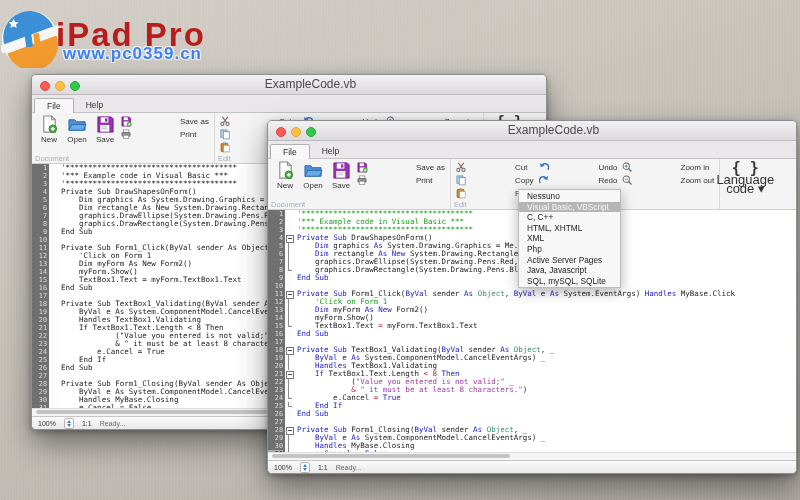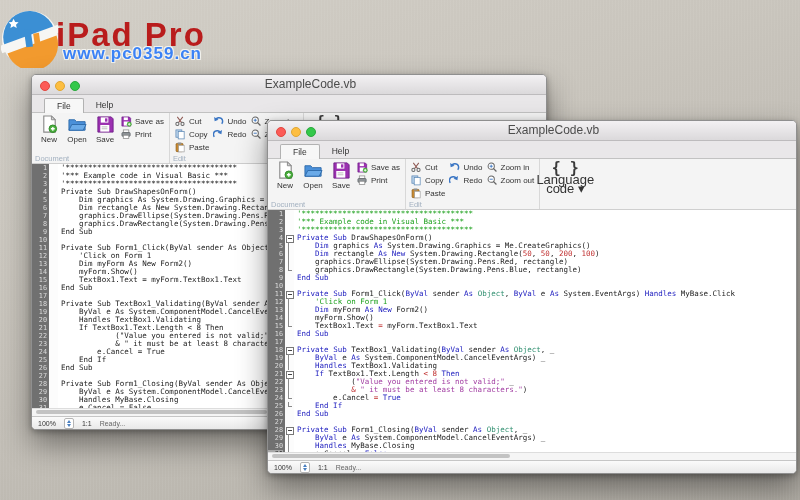--- a/index.html
+++ b/index.html
@@ -27,35 +27,35 @@
   .win.front{left:267px;top:120px;width:528px;height:352px;z-index:3;}
   .titlebar{height:19px;flex:0 0 19px;background:linear-gradient(#f3f1f3,#dbd9db);
             border-bottom:1px solid #bdbbbd;position:relative;text-align:center;}
   .title{font-size:12px;color:#4c4c4c;line-height:19px;padding-left:43px;}
   .lights{position:absolute;left:8px;top:5.5px;display:flex;gap:5px;}
   .light{width:8px;height:8px;border-radius:50%;}
   .light.r{background:#fc5b57;border:0.5px solid #e2463f;}
   .light.y{background:#fdbe41;border:0.5px solid #e0a633;}
   .light.g{background:#34c84a;border:0.5px solid #2aa83d;}
   .tabrow{height:17px;flex:0 0 17px;background:#e9e7e9;border-bottom:1px solid #c2c2c2;
-          display:flex;align-items:flex-end;padding-left:12px;font-size:8.5px;color:#333;}
+          display:flex;align-items:flex-end;padding-left:2px;font-size:8.5px;color:#333;}
   .tab{padding:2px 12px 2px 12px;}
   .tab.active{background:#f7f7f7;border:1px solid #b2b2b2;border-bottom:none;
               border-radius:2px 2px 0 0;margin-bottom:-1px;}
   
   .toolband{flex:0 0 50px;background:#f4f4f4;border-bottom:1px solid #cfcfcf;
             display:flex;align-items:stretch;}
   .tbgroup{display:flex;flex-direction:column;border-right:1px solid #d8d8d8;padding:1px 3px 0 3px;}
   .tbicons{display:flex;align-items:flex-start;height:40px;}
   .tblabel{height:9px;font-size:7.5px;color:#a3b1c0;text-align:left;line-height:9px;}
   .bigbtn{width:26px;display:flex;flex-direction:column;align-items:center;margin:1px 1px 0 1px;}
   .bigbtn svg{width:19px;height:19px;}
   .bigbtn .cap{font-size:8px;color:#333;margin-top:1px;}
   .smallcol{display:flex;flex-direction:column;justify-content:flex-start;margin:1px 2px 0 2px;}
-  .smallbtn{display:flex;align-items:center;height:13px;font-size:8px;color:#333;white-space:nowrap;}
+  .smallbtn{display:flex;align-items:center;height:13px;font-size:8px;color:#333;white-space:nowrap;gap:45px;}
   .smallbtn svg{width:11px;height:11px;margin-right:3px;}
   .langbtn{display:flex;flex-direction:column;align-items:center;width:44px;margin-top:1px;}
   .braces{font-size:15px;font-weight:bold;color:#3a3a3a;line-height:15px;font-family:"DejaVu Sans Mono",monospace;}
   .langcap{font-size:13px;color:#333;text-align:center;line-height:8.5px;}
   
   .editor{flex:1 1 auto;display:flex;background:#fff;overflow:hidden;}
   .gut{flex:0 0 15px;background:#707070;color:#dcdcdc;text-align:right;padding-right:2px;
        font-family:"DejaVu Sans Mono",monospace;font-size:6.8px;overflow:hidden;}
   .gn{height:8px;line-height:8.2px;}
   .gn.cur{background:#a9a9a9;color:#2a2a2a;}
@@ -562,13 +562,24 @@
   <div class="statusbar">
     <span>100%</span>
     <span class="stepper">
         <i class="up"></i>
         <i class="dn"></i>
       </span>
     <span>1:1</span>
     <span style="color:#666;">Ready...</span>
   </div>
 
+  <div class="langmenu">
+      <div class="mi">Nessuno</div>
+      <div class="mi sel">Visual Basic, VBScript</div>
+      <div class="mi">C, C++</div>
+      <div class="mi">HTML, XHTML</div>
+      <div class="mi">XML</div>
+      <div class="mi">Php</div>
+      <div class="mi">Active Server Pages</div>
+      <div class="mi">Java, Javascript</div>
+      <div class="mi">SQL, mySQL, SQLite</div>
+    </div>
 </div>
 
 </body></html>

